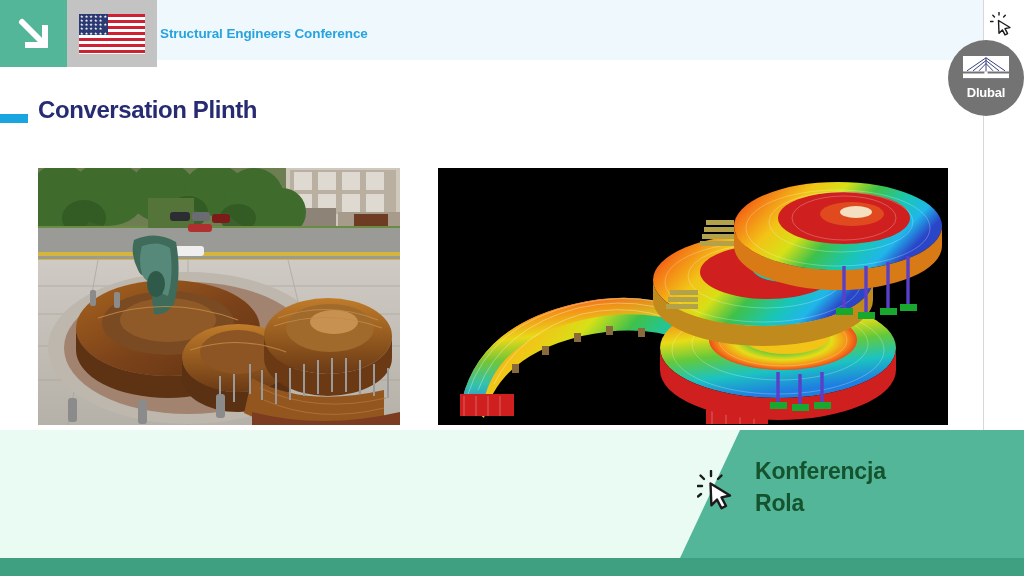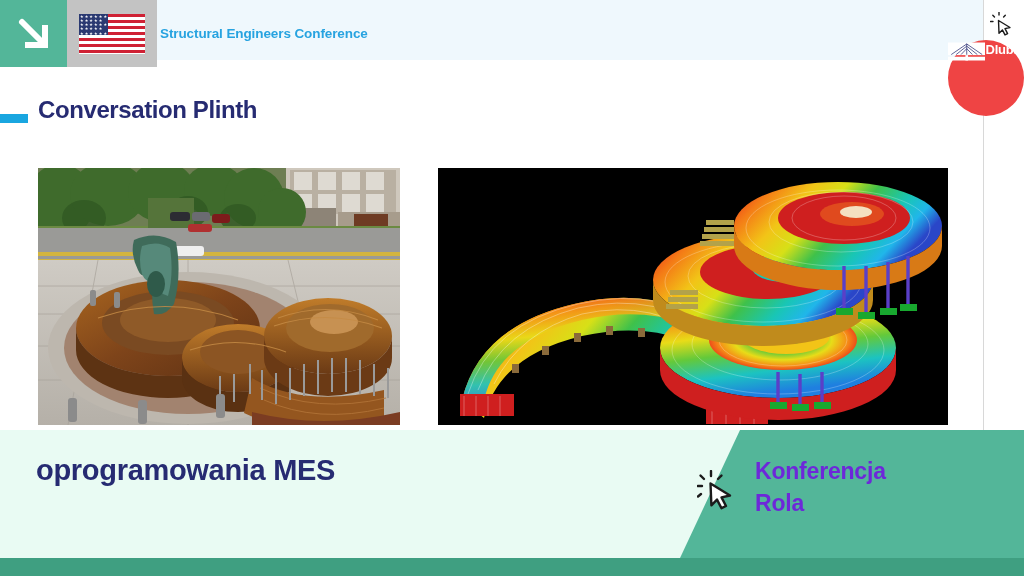--- a/index.html
+++ b/index.html
@@ -99,22 +99,24 @@
   }
 
   
   .logo {
     position: absolute;
     left: 948px;
     top: 40px;
     width: 76px;
     height: 76px;
     border-radius: 50%;
-    background: #ef4444;
+    background: #737373;
     display: flex;
+    flex-direction: column;
+    align-items: center;
     justify-content: center;
   }
   .logo-mark { width: 46px; height: 27px; }
   .logo-text {
     color: #ffffff;
     font-size: 13px;
     font-weight: bold;
     margin-top: 2px;
     letter-spacing: -0.2px;
   }
@@ -201,21 +203,21 @@
     color: #262b72;
     line-height: 1.38;
     letter-spacing: -0.3px;
   }
   .conf-label {
     position: absolute;
     left: 755px;
     top: 456px;
     font-size: 23px;
     font-weight: bold;
-    color: #6d28d9;
+    color: #14532d;
     line-height: 1.38;
     letter-spacing: -0.2px;
   }
   .cursor-bottom {
     position: absolute;
     left: 697px;
     top: 470px;
     width: 42px;
     height: 42px;
   }
@@ -546,21 +548,20 @@
           <rect x="354" y="236" width="17" height="7"></rect>
         <rect x="376" y="234" width="17" height="7"></rect>
       </g>
     </svg>
   </div>
 
   <div class="band-mint"></div>
   <div class="band-green"></div>
 
   <div class="bottom-heading">
-    <div>oprogramowania MES</div>
   </div>
 
   <svg class="cursor-bottom" viewBox="0 0 42 42">
     <g stroke="#1b1b1b" stroke-width="2.4" stroke-linecap="round">
       <line x1="14" y1="6" x2="14" y2="1"></line>
       <line x1="7" y1="9" x2="3.5" y2="5.5"></line>
       <line x1="5" y1="16" x2="0.8" y2="16"></line>
       <line x1="21" y1="9" x2="24.5" y2="5.5"></line>
       <line x1="4" y1="24" x2="1" y2="26.5"></line>
     </g>

